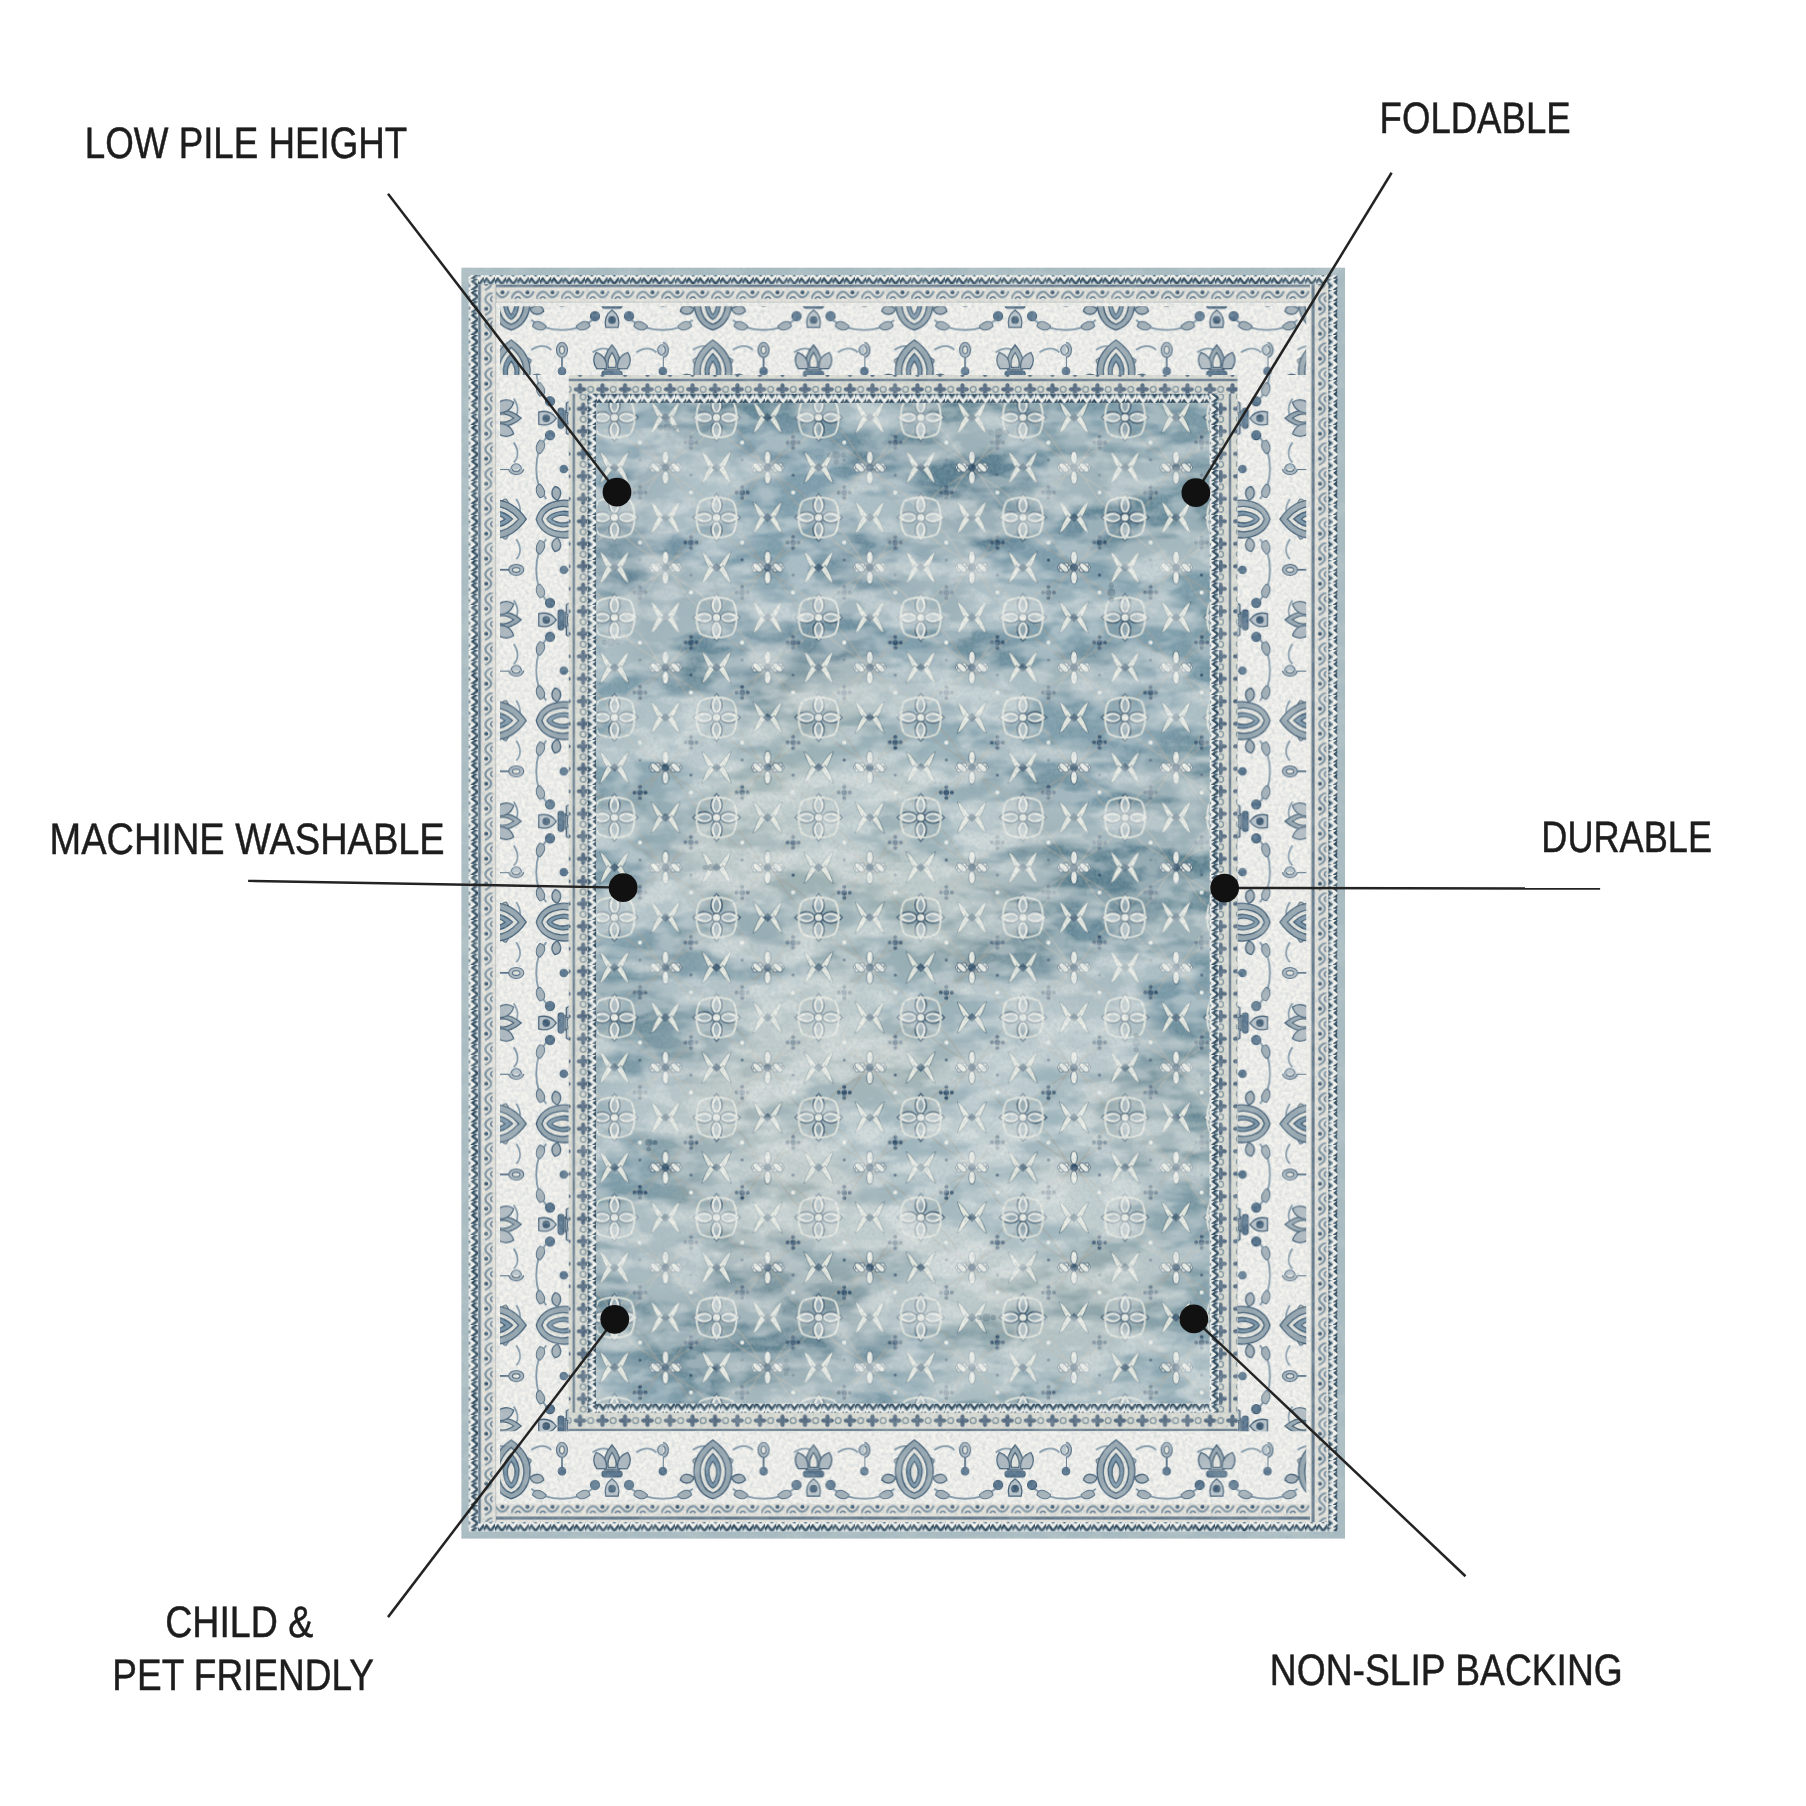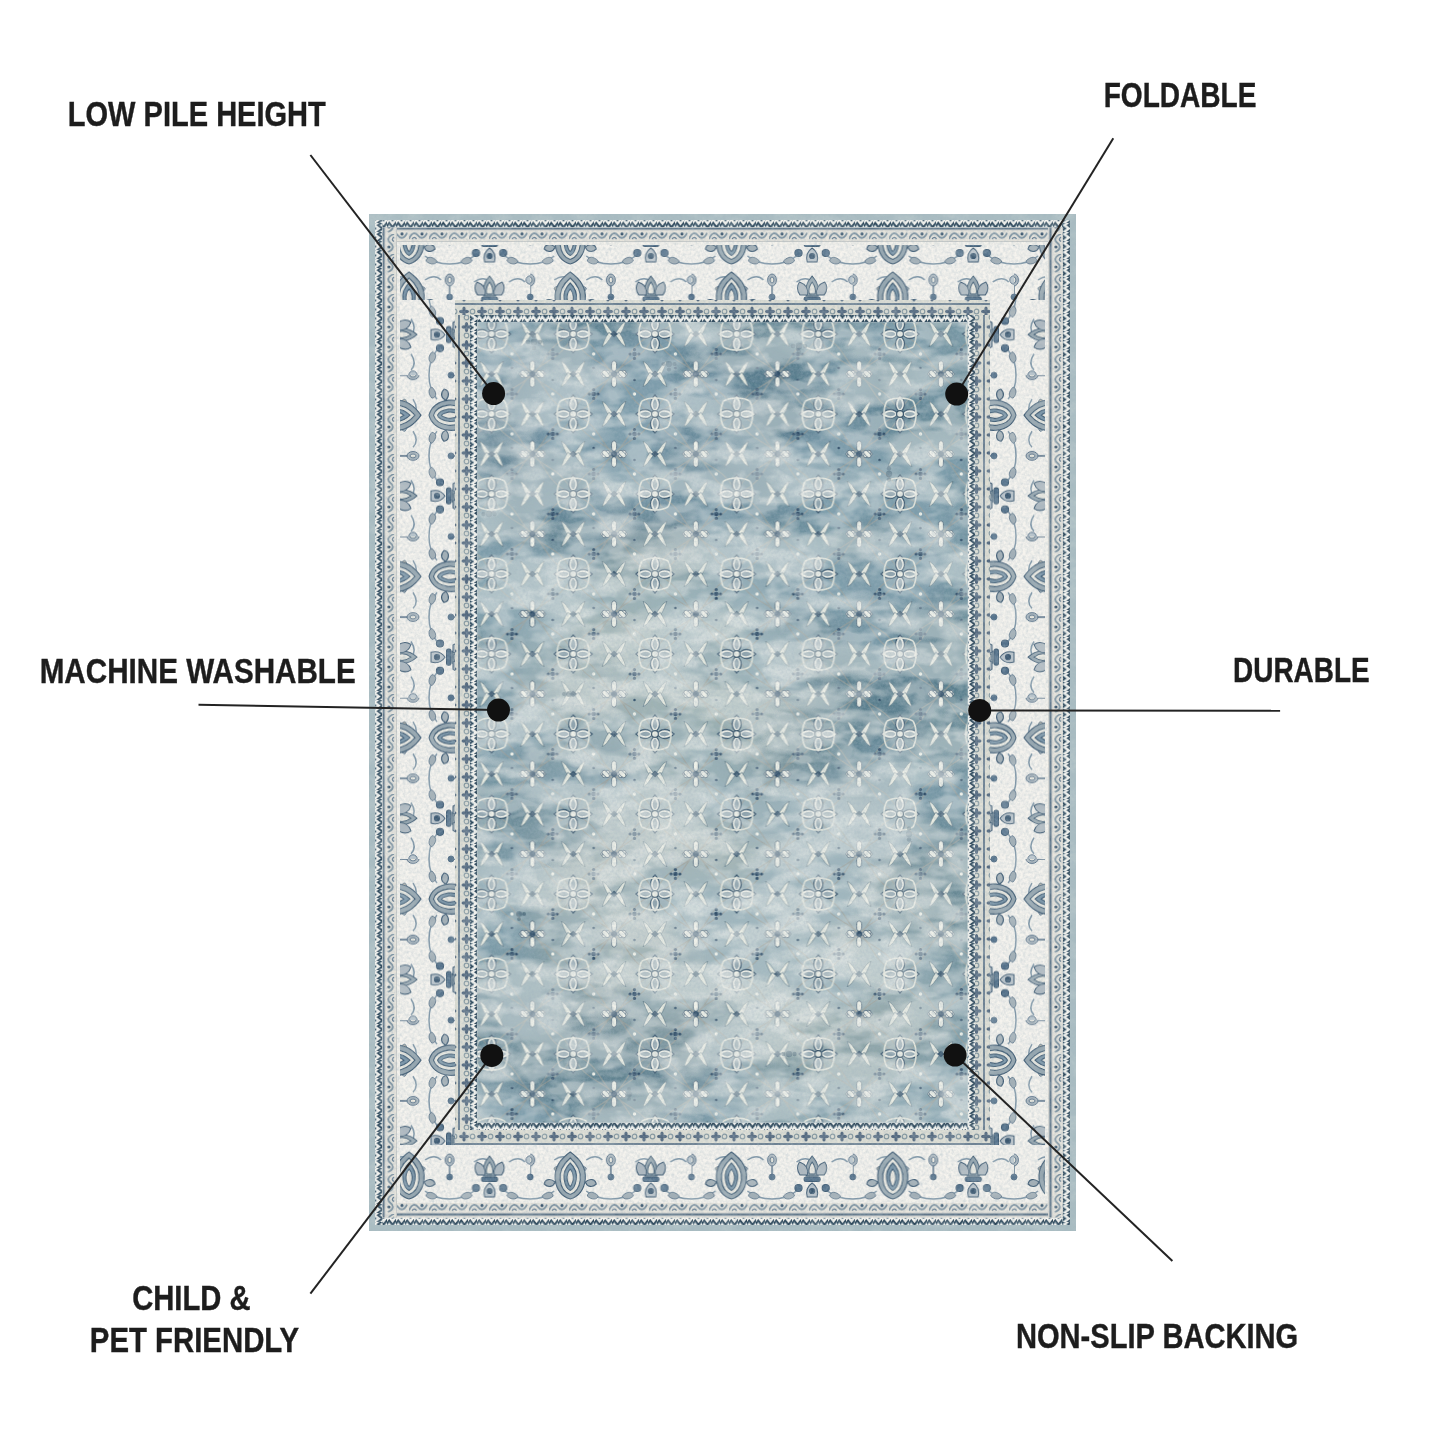--- a/index.html
+++ b/index.html
@@ -1,17 +1,17 @@
 <!DOCTYPE html>
 <html><head>
 <meta charset="utf-8">
 <style>
   html,body{margin:0;padding:0;background:#ffffff;}
   #page{position:relative;width:1445px;height:1445px;background:#ffffff;overflow:hidden;
-        font-family:"Liberation Sans", sans-serif;font-weight:bold;}
+        font-family:"Liberation Sans", sans-serif;}
   #rug{position:absolute;left:369px;top:214px;}
   #anno{position:absolute;left:0;top:0;}
 </style>
 </head>
 <body>
 <div id="page">
 <svg id="rug" width="707" height="1017" viewBox="0 0 707 1017">
 <defs>
 
   <pattern id="zigH" patternUnits="userSpaceOnUse" width="9" height="7.5">

